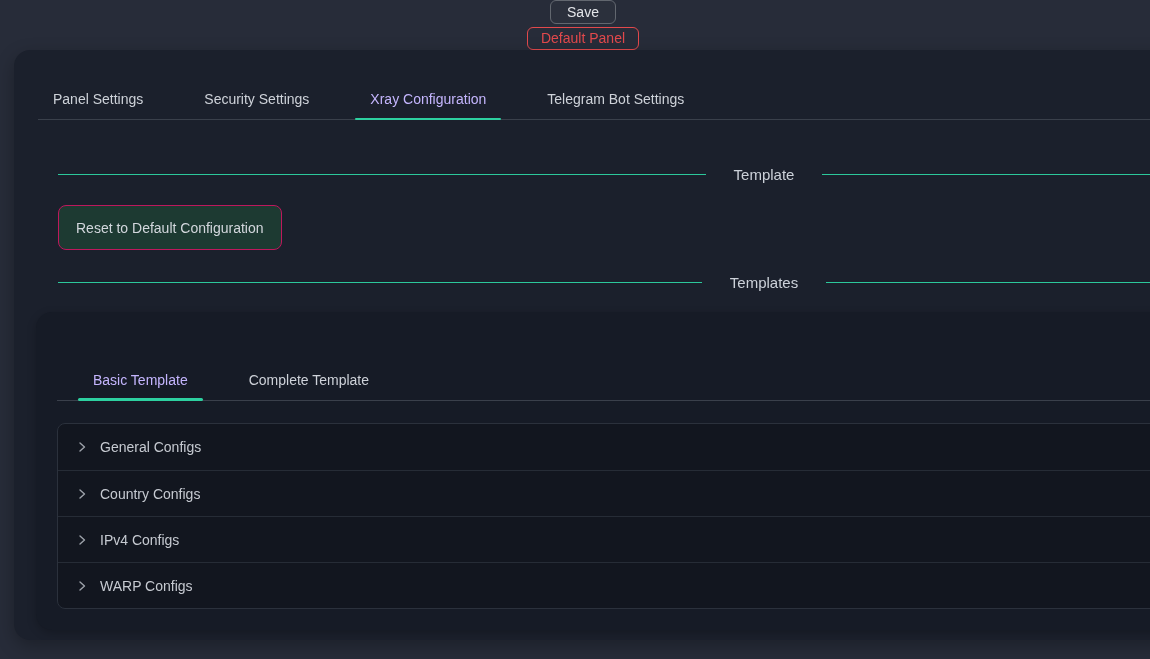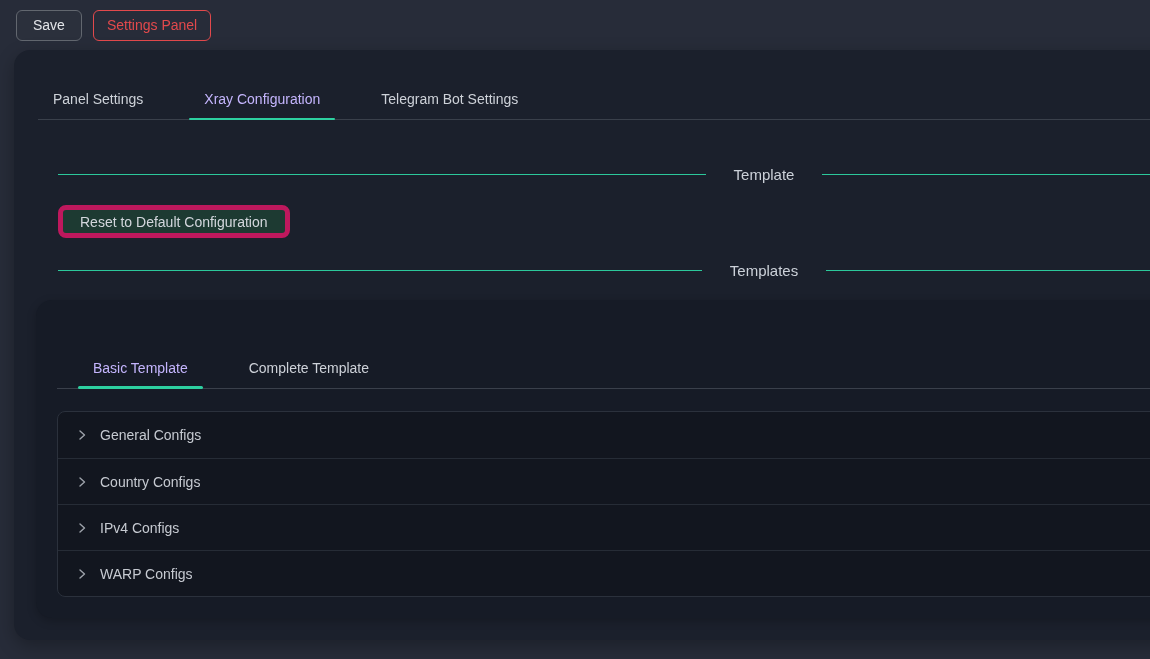--- a/index.html
+++ b/index.html
@@ -9,21 +9,22 @@
     font-family: "Liberation Sans", sans-serif;
     position: relative;
   }
 
   
   .topbar {
     height: 50px;
     display: flex;
     align-items: center;
     padding-left: 16px;
-    gap: 11px;
+    gap: 3px;
+    flex-direction: column;
   }
   .btn {
     height: 31px;
     border-radius: 6px;
     font-size: 14px;
     font-family: "Liberation Sans", sans-serif;
     background: transparent;
     cursor: pointer;
     display: inline-flex;
     align-items: center;
@@ -90,23 +91,23 @@
   .divider .line { flex: 1; height: 1px; background: #2cc89b; }
   .divider .divider-text {
     margin: 0 28px;
     font-size: 15px;
     color: #ccd1d9;
     white-space: nowrap;
   }
 
   .reset-row { margin-top: 21px; }
   .btn-reset {
-    height: 33px;
+    height: 45px;
     padding: 0 17px;
-    border: 5px solid #be185d;
+    border: 1px solid #be185d;
     border-radius: 8px;
     background: #1d3a32;
     color: #d3d7dd;
     font-size: 14px;
     font-family: "Liberation Sans", sans-serif;
     cursor: pointer;
   }
 
   
   .inner-card {
@@ -153,27 +154,28 @@
     font-size: 14px;
     color: #c6cad1;
     text-align: right;
   }
 </style>
 </head>
 <body>
 
 <div class="topbar">
   <button class="btn btn-save">Save</button>
-  <button class="btn btn-restart">Settings Panel</button>
+  <button class="btn btn-restart">Default Panel</button>
 </div>
 
 <div class="card">
 
   <div class="tabs-bar">
     <div class="tab">Panel Settings</div>
+    <div class="tab">Security Settings</div>
     <div class="tab active">Xray Configuration</div>
     <div class="tab">Telegram Bot Settings</div>
   </div>
 
   <div class="content-pad">
 
     <div class="divider divider-actions">
       <span class="line"></span>
       <span class="divider-text">Template</span>
       <span class="line"></span>

